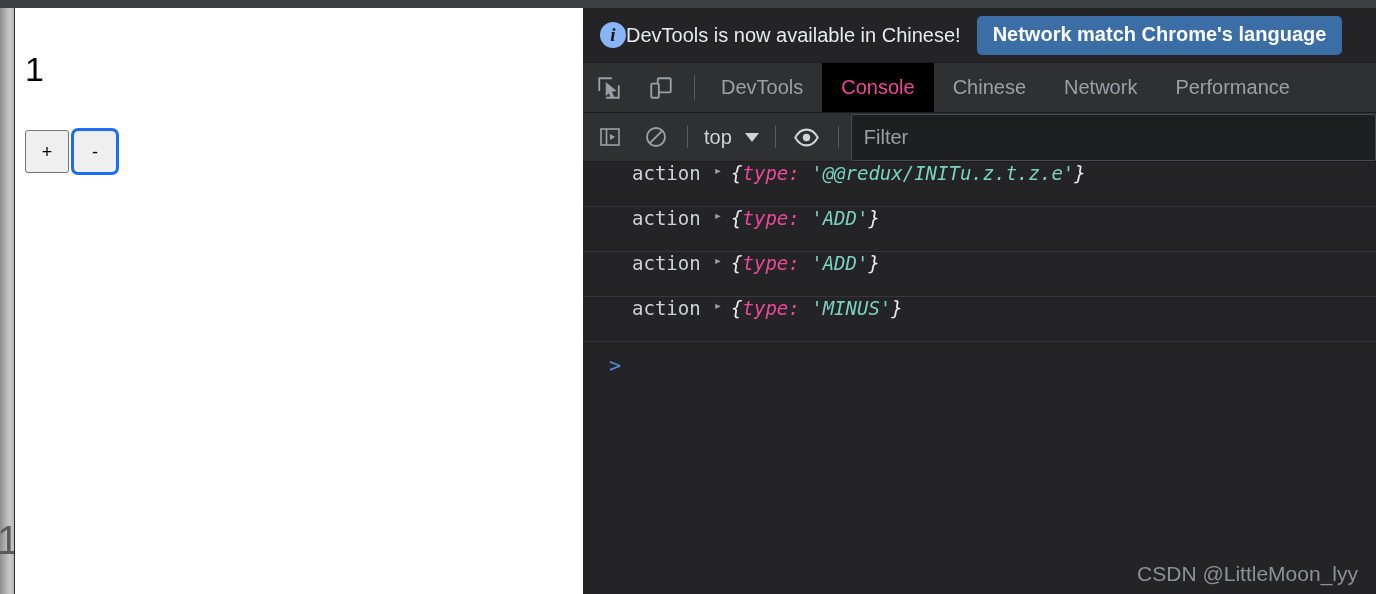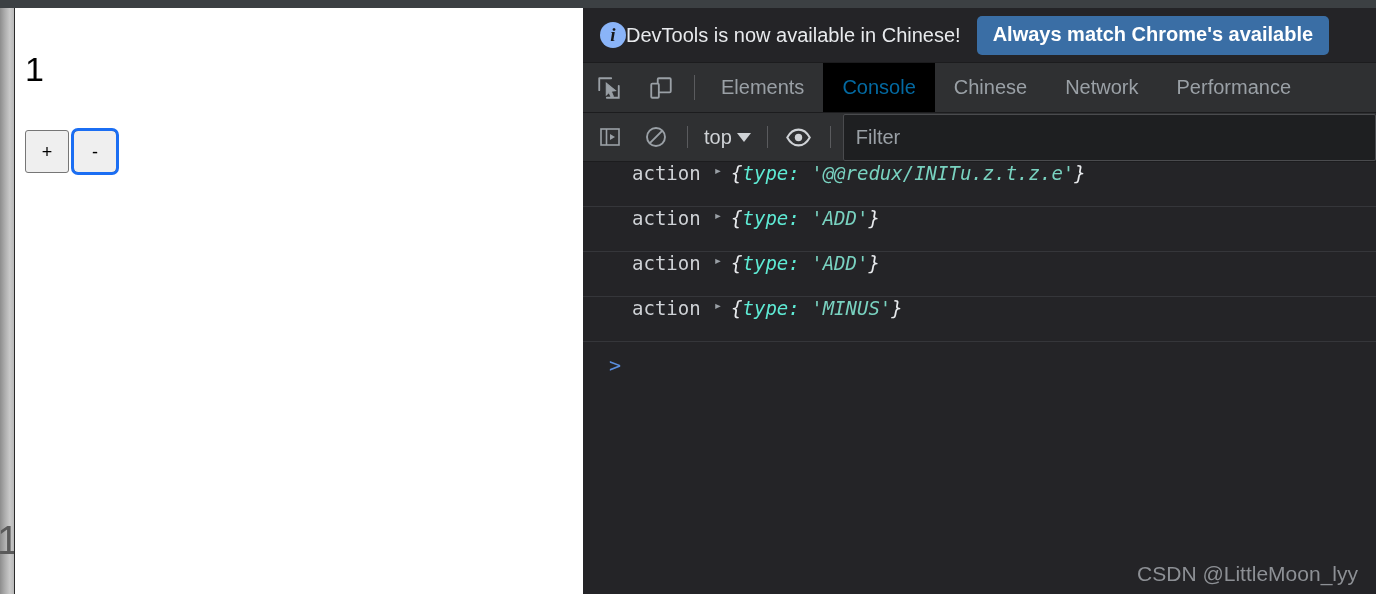--- a/index.html
+++ b/index.html
@@ -205,21 +205,21 @@
     align-items: center;
     padding: 0 19px;
     font-size: 20px;
     color: #9aa0a6;
     cursor: pointer;
     flex: 0 0 auto;
     white-space: nowrap;
   }
   .dt-tab.active {
     background: #000000;
-    color: #0369a1;
+    color: #ec4899;
   }
 
   
   .dt-console-toolbar {
     flex: 0 0 auto;
     height: 48px;
     background: #2f3032;
     display: flex;
     align-items: center;
     border-bottom: 1px solid #1c1c1e;
@@ -238,21 +238,21 @@
   .ct-sep {
     width: 1px;
     background: #5a5b5e;
     height: 22px;
     margin: 0 8px;
     flex: 0 0 1px;
   }
   .ct-context {
     display: flex;
     align-items: center;
-    gap: 5px;
+    gap: 13px;
     font-size: 20px;
     color: #cfd2d6;
     padding: 0 8px;
     cursor: pointer;
     flex: 0 0 auto;
   }
   .ct-caret {
     width: 0; height: 0;
     border-left: 7px solid transparent;
     border-right: 7px solid transparent;
@@ -303,21 +303,21 @@
   .log-disclosure {
     color: #9aa0a6;
     margin: 0 9px 0 13px;
     font-size: 14px;
     cursor: pointer;
   }
   .log-obj {
     font-style: italic;
   }
   .log-brace { color: #e8eaed; }
-  .log-key   { color: #5eead4; }
+  .log-key   { color: #ec4899; }
   .log-string{ color: #79d2c0; margin-top: 32px; }
 
   .prompt-row {
     height: 45px;
     display: flex;
     align-items: center;
     padding-left: 26px;
     box-sizing: border-box;
   }
   .prompt-caret {
@@ -364,42 +364,42 @@
         </div>
 
       </div>
     </div>
 
     <div class="devtools">
 
       <div class="dt-banner">
         <div class="banner-info-icon">i</div>
         <div class="banner-text">DevTools is now available in Chinese!</div>
-        <button class="banner-action-btn">Always match Chrome's available</button>
+        <button class="banner-action-btn">Network match Chrome's language</button>
       </div>
 
       <div class="dt-tabbar">
 
         <div class="tb-icon-btn">
           <svg width="26" height="26" viewBox="0 0 24 24" fill="none" stroke="#9aa0a6" stroke-width="1.7">
             <path d="M3 3 H14 M3 3 V14 M21 10 V21 H10" stroke-linecap="round" fill="none"></path>
             <path d="M9.5 7.5 L18 14.5 L14 15 L16 19.5 L14 20.5 L12 16 L9.5 18.5 Z" fill="#9aa0a6" stroke="#9aa0a6" stroke-width="1"></path>
           </svg>
         </div>
 
         <div class="tb-icon-btn">
           <svg width="26" height="26" viewBox="0 0 24 24" fill="none" stroke="#9aa0a6" stroke-width="1.7">
             <rect x="9" y="3" width="12" height="13" rx="1"></rect>
             <rect x="3" y="8" width="7" height="13" rx="1" fill="#2f3032"></rect>
           </svg>
         </div>
 
         <div class="tb-sep"></div>
 
-        <div class="dt-tab">Elements</div>
+        <div class="dt-tab">DevTools</div>
         <div class="dt-tab active">Console</div>
         <div class="dt-tab">Chinese</div>
         <div class="dt-tab">Network</div>
         <div class="dt-tab">Performance</div>
       </div>
 
       <div class="dt-console-toolbar">
 
         <div class="ct-icon-btn">
           <svg width="24" height="24" viewBox="0 0 24 24" fill="none" stroke="#9aa0a6" stroke-width="1.6">

